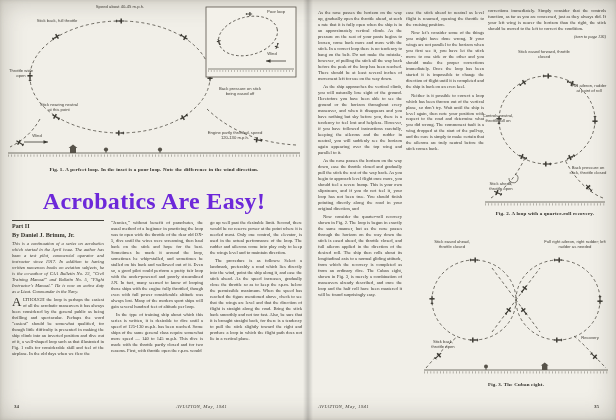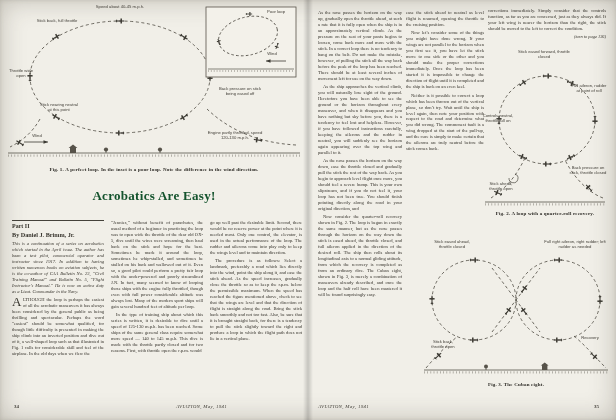--- a/index.html
+++ b/index.html
@@ -15,21 +15,21 @@
 
   
   .fig{position:absolute;}
   .fig-label{position:absolute;font-family:"Liberation Sans",sans-serif;
     font-size:4.2px;line-height:1.18;color:#44413a;text-align:center;}
   .caption{position:absolute;font-size:5px;font-weight:bold;color:#2b2924;
     letter-spacing:.2px;text-align:center;}
 
   
   .title{position:absolute;left:18px;top:188px;width:272px;text-align:center;
-    font-size:13px;font-weight:bold;color:#14532d;letter-spacing:.3px;}
+    font-size:24px;font-weight:bold;color:#6d28d9;letter-spacing:.3px;}
   .cols{position:absolute;left:12px;top:220px;width:290px;height:178px;
     display:flex;gap:7px;overflow:hidden;}
   .col{flex:1;overflow:hidden;}
   .body-text{font-size:4.6px;line-height:1.3;text-align:justify;color:#36332c;}
   .body-text p{margin:0 0 2.5px 0;text-indent:5px;}
   .body-text p.noindent{text-indent:0;}
   .intro{font-style:italic;text-indent:0 !important;}
   .dropcap::first-letter{float:left;font-size:13px;line-height:10px;padding-right:1.5px;}
   .colhead{border-top:.7px solid #44413a;padding-top:2px;margin-bottom:2px;}
   .part{font-size:6px;font-weight:bold;}

